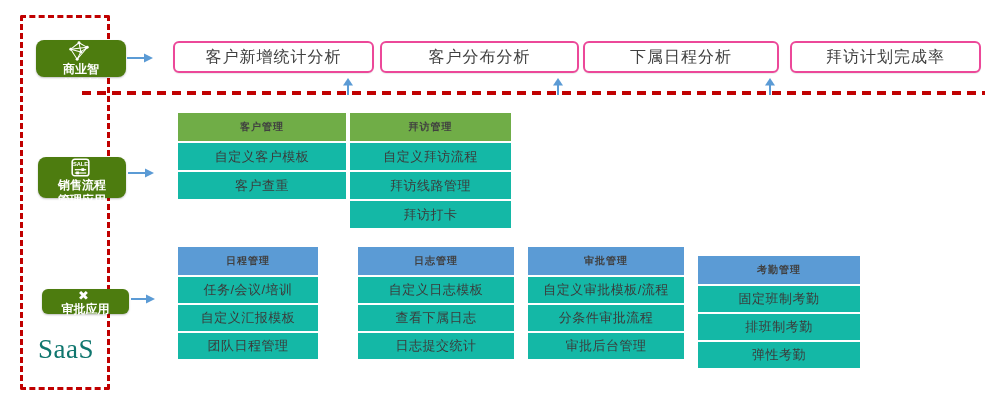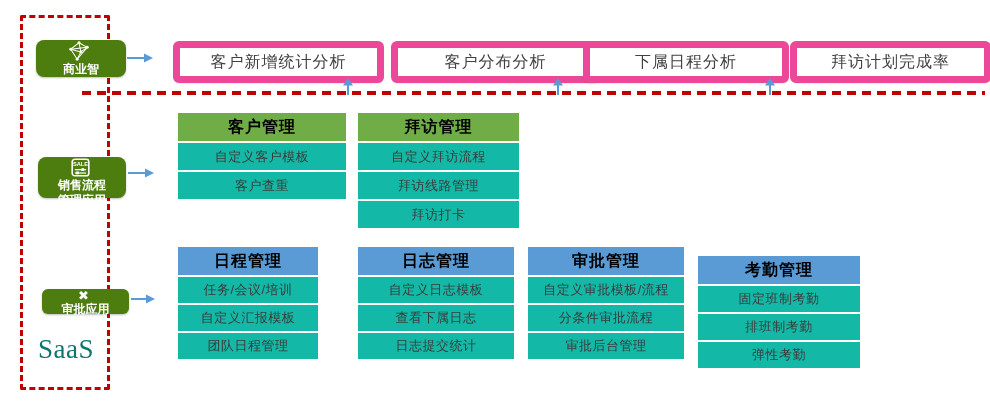--- a/index.html
+++ b/index.html
@@ -6,39 +6,39 @@
   body{font-family:"Liberation Sans","DejaVu Sans",sans-serif;}
   #canvas{position:relative;width:990px;height:403px;background:#fff;overflow:hidden;}
 
   
   .dashed-rect{position:absolute;left:20px;top:15px;width:84px;height:369px;
     border:3px dashed #c00000;border-radius:2px;}
   .dashed-hline{position:absolute;left:82px;top:91px;width:903px;height:4px;
     background:repeating-linear-gradient(90deg,#c00000 0 9px,transparent 9px 15px);}
 
   
-  .abox{position:absolute;top:41px;height:28px;background:#fff;border:7px solid #ec4899;
+  .abox{position:absolute;top:41px;height:28px;background:#fff;border:2px solid #ec4899;
     border-radius:6px;display:flex;align-items:center;justify-content:center;
     font-size:16px;color:#404040;letter-spacing:1px;box-shadow:0 1px 1px rgba(0,0,0,.08);}
 
   
   .rlabel{position:absolute;background:#4d7c0f;border-radius:8px;color:#fff;
     display:flex;align-items:center;justify-content:space-between;z-index:3;
     box-shadow:0 1px 2px rgba(0,0,0,.25);flex-direction:column;}
   .rlabel .txt{font-size:12px;font-weight:bold;line-height:1.25;text-align:left;}
   .rlabel .ic{margin-right:4px;display:flex;align-items:center;}
   .cross{font-size:13px;font-weight:bold;color:#fff;margin-right:4px;line-height:1;}
 
   .saas{position:absolute;left:38px;top:334px;font-family:"Liberation Serif","DejaVu Serif",serif;
     font-size:27px;color:#0f766e;letter-spacing:.5px;}
 
   
   .col{position:absolute;}
   .chead{height:28px;display:flex;align-items:center;justify-content:center;
-    color:#000000;font-size:16px;font-weight:bold;letter-spacing:1px;}
+    color:#404040;font-size:10px;font-weight:bold;letter-spacing:1px;}
   .chead.green{background:#70ad47;}
   .chead.blue{background:#5b9bd5;}
   .cell{height:27px;margin-top:2px;background:#14b8a6;display:flex;align-items:center;
     justify-content:center;font-size:13px;color:#3b3b3b;letter-spacing:.5px;}
   .cell.b{height:26px;}
 
   .arrow-right{position:absolute;z-index:4;}
   .arrow-up{position:absolute;z-index:2;}
 </style>
 </head>
@@ -56,21 +56,21 @@
   <svg class="arrow-up" style="left:552px;top:78px;" width="12" height="17">
     <line x1="6" y1="17" x2="6" y2="6" stroke="#5b9bd5" stroke-width="2"></line>
     <polygon points="1,7.5 6,0 11,7.5" fill="#5b9bd5"></polygon>
   </svg>
   <svg class="arrow-up" style="left:764px;top:78px;" width="12" height="17">
     <line x1="6" y1="17" x2="6" y2="6" stroke="#5b9bd5" stroke-width="2"></line>
     <polygon points="1,7.5 6,0 11,7.5" fill="#5b9bd5"></polygon>
   </svg>
 
   <div class="abox" style="left:173px;width:197px;">客户新增统计分析</div>
-  <div class="abox" style="left:380px;width:195px;margin-left:11px;">客户分布分析</div>
+  <div class="abox" style="left:380px;width:195px;">客户分布分析</div>
   <div class="abox" style="left:583px;width:192px;">下属日程分析</div>
   <div class="abox" style="left:790px;width:187px;">拜访计划完成率</div>
 
   <div class="rlabel" style="left:36px;top:40px;width:90px;height:37px;">
     <span class="ic">
       <svg width="22" height="22" viewBox="0 0 24 24">
         <g stroke="#fff" stroke-width="1.1" fill="none">
           <line x1="12" y1="3" x2="3" y2="10"></line>
             <line x1="12" y1="3" x2="21" y2="8"></line>
           <line x1="3" y1="10" x2="21" y2="8"></line>
@@ -130,21 +130,21 @@
     <polygon points="15,0.5 24,5 15,9.5" fill="#5b9bd5"></polygon>
   </svg>
 
   <div class="saas">SaaS</div>
 
   <div class="col" style="left:178px;top:113px;width:168px;">
     <div class="chead green">客户管理</div>
     <div class="cell">自定义客户模板</div>
     <div class="cell">客户查重</div>
   </div>
-  <div class="col" style="left:358px;top:113px;width:161px;">
+  <div class="col" style="left:350px;top:113px;width:161px;">
     <div class="chead green">拜访管理</div>
     <div class="cell">自定义拜访流程</div>
     <div class="cell">拜访线路管理</div>
     <div class="cell">拜访打卡</div>
   </div>
 
   <div class="col" style="left:178px;top:247px;width:140px;text-align:right;">
     <div class="chead blue">日程管理</div>
     <div class="cell b">任务/会议/培训</div>
     <div class="cell b">自定义汇报模板</div>

